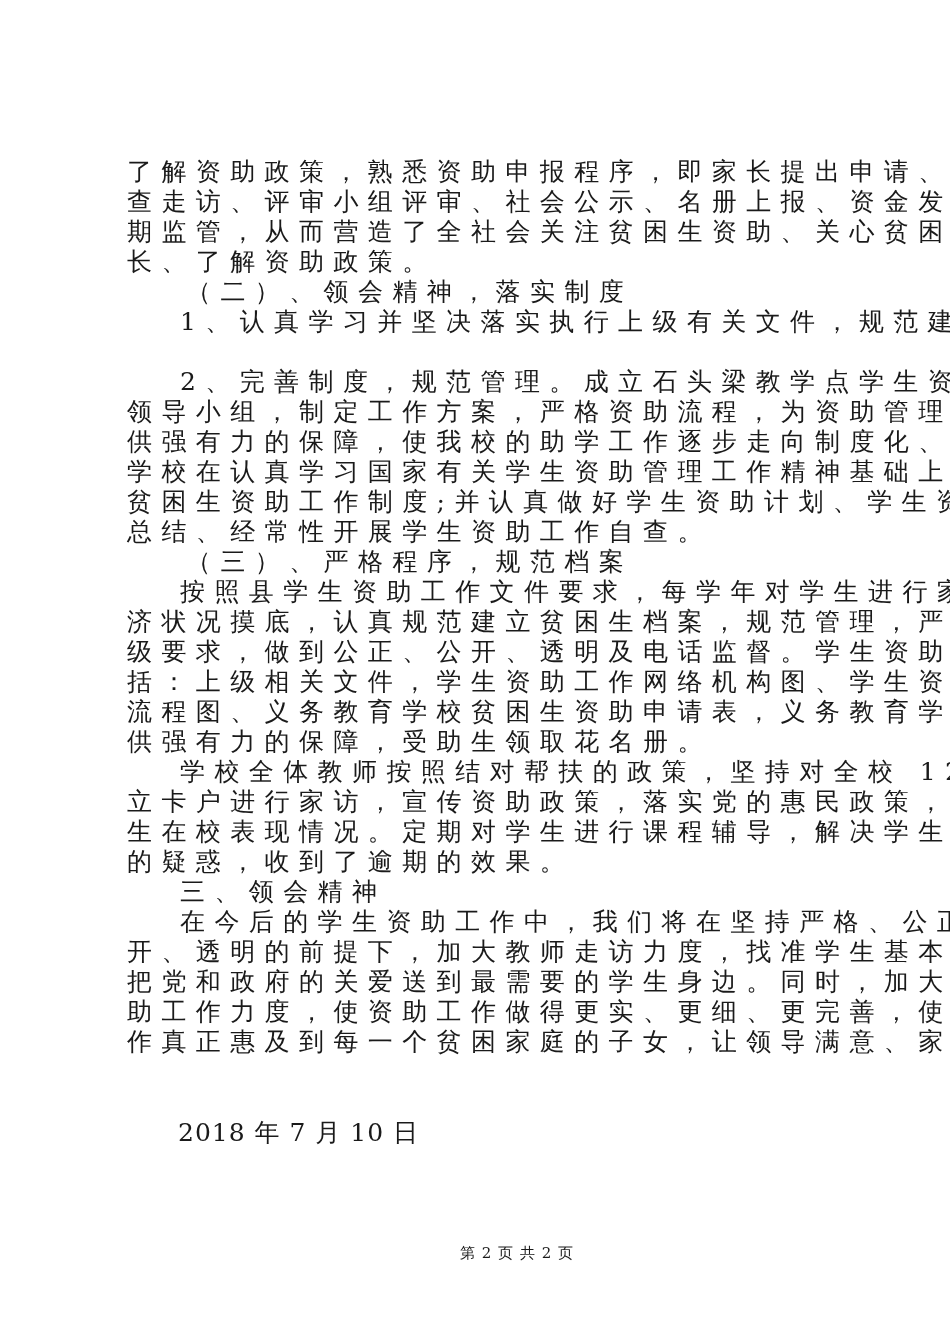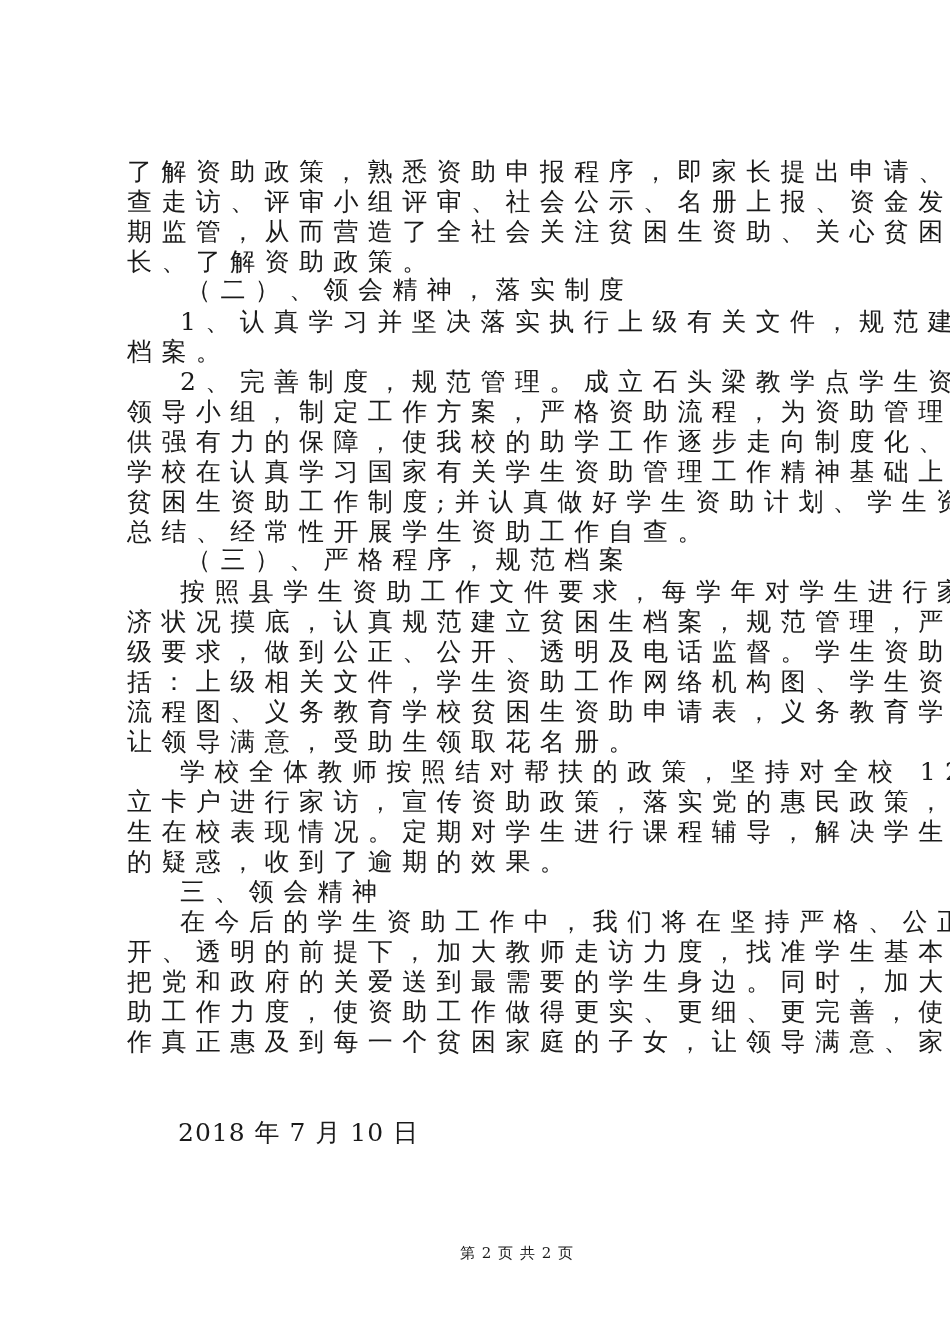--- a/index.html
+++ b/index.html
@@ -2,50 +2,49 @@
 <html><head>
 <meta charset="utf-8">
 <style>
   html, body { margin: 0; padding: 0; background: #ffffff; }
   body { width: 950px; height: 1344px; position: relative; overflow: hidden;
          font-family: "DejaVu Serif", "Liberation Serif", serif; color: #1a1a1a; }
   .page { position: absolute; left: 0; top: 0; width: 950px; height: 1344px; background: #fff; }
   .line { position: absolute; left: 127px; width: 720px; height: 30px; line-height: 30px;
           font-size: 25px; white-space: nowrap; letter-spacing: 9.4px; }
   .line.ind1 { left: 180px; }
-  .line.ind2 { left: 186px; font-family: Liberation Mono, monospace; }
+  .line.ind2 { left: 186px; }
   .date { position: absolute; left: 178px; top: 1118px; font-size: 25px; line-height: 30px;
           white-space: nowrap; letter-spacing: 1px; text-align: center; }
   .footer { position: absolute; left: 0; width: 950px; top: 1243px; text-align: center;
             font-size: 15px; line-height: 20px; letter-spacing: 1px; padding-left: 42px; }
 </style>
 </head>
 <body>
 
 <div class="page">
   <div class="line" style="top:157px">了解资助政策，熟悉资助申报程序，即家长提出申请、教师调</div>
   <div class="line" style="top:187px">查走访、评审小组评审、社会公示、名册上报、资金发放、后</div>
   <div class="line" style="top:217px">期监管，从而营造了全社会关注贫困生资助、关心贫困学生成</div>
   <div class="line" style="top:247px">长、了解资助政策。</div>
   <div class="line ind2" style="top:277px">（二）、领会精神，落实制度</div>
   <div class="line ind1" style="top:307px">1、认真学习并坚决落实执行上级有关文件，规范建立相关</div>
-  <div class="line" style="top:337px">档案。</div>
   <div class="line ind1" style="top:367px">2、完善制度，规范管理。成立石头梁教学点学生资助管理</div>
   <div class="line" style="top:397px">领导小组，制定工作方案，严格资助流程，为资助管理工作提</div>
   <div class="line" style="top:427px">供强有力的保障，使我校的助学工作逐步走向制度化、规范化。</div>
   <div class="line" style="top:457px">学校在认真学习国家有关学生资助管理工作精神基础上，制定</div>
   <div class="line" style="top:487px">贫困生资助工作制度;并认真做好学生资助计划、学生资助工作</div>
   <div class="line ind2" style="top:547px">（三）、严格程序，规范档案</div>
   <div class="line" style="top:517px">总结、经常性开展学生资助工作自查。</div>
   <div class="line ind1" style="top:577px">按照县学生资助工作文件要求，每学年对学生进行家庭经</div>
   <div class="line" style="top:607px">济状况摸底，认真规范建立贫困生档案，规范管理，严格按上</div>
   <div class="line" style="top:637px">级要求，做到公正、公开、透明及电话监督。学生资助档案包</div>
   <div class="line" style="top:667px">括：上级相关文件，学生资助工作网络机构图、学生资助工作</div>
   <div class="line" style="top:697px">流程图、义务教育学校贫困生资助申请表，义务教育学校贫困</div>
-  <div class="line" style="top:727px">让领导满意，受助生领取花名册。</div>
+  <div class="line" style="top:727px">供强有力的保障，受助生领取花名册。</div>
   <div class="line ind1" style="top:757px">学校全体教师按照结对帮扶的政策，坚持对全校 12 名建档</div>
   <div class="line" style="top:787px">立卡户进行家访，宣传资助政策，落实党的惠民政策，交流学</div>
   <div class="line" style="top:817px">生在校表现情况。定期对学生进行课程辅导，解决学生课业上</div>
   <div class="line" style="top:847px">的疑惑，收到了逾期的效果。</div>
   <div class="line ind1" style="top:877px">三、领会精神</div>
   <div class="line ind1" style="top:907px">在今后的学生资助工作中，我们将在坚持严格、公正、公</div>
   <div class="line" style="top:937px">开、透明的前提下，加大教师走访力度，找准学生基本情况，</div>
   <div class="line" style="top:967px">把党和政府的关爱送到最需要的学生身边。同时，加大校内资</div>
   <div class="line" style="top:997px">助工作力度，使资助工作做得更实、更细、更完善，使资助工</div>
   <div class="line" style="top:1027px">作真正惠及到每一个贫困家庭的子女，让领导满意、家长满意。</div>

